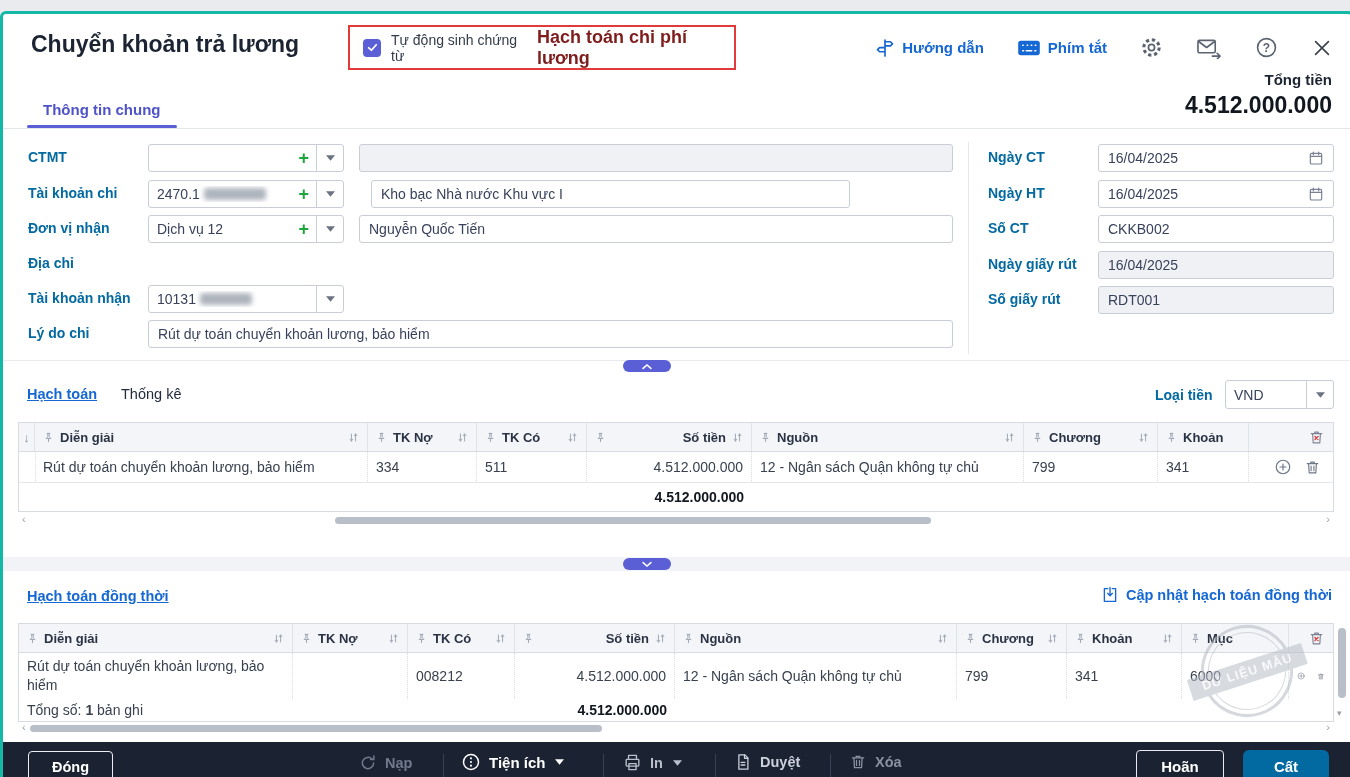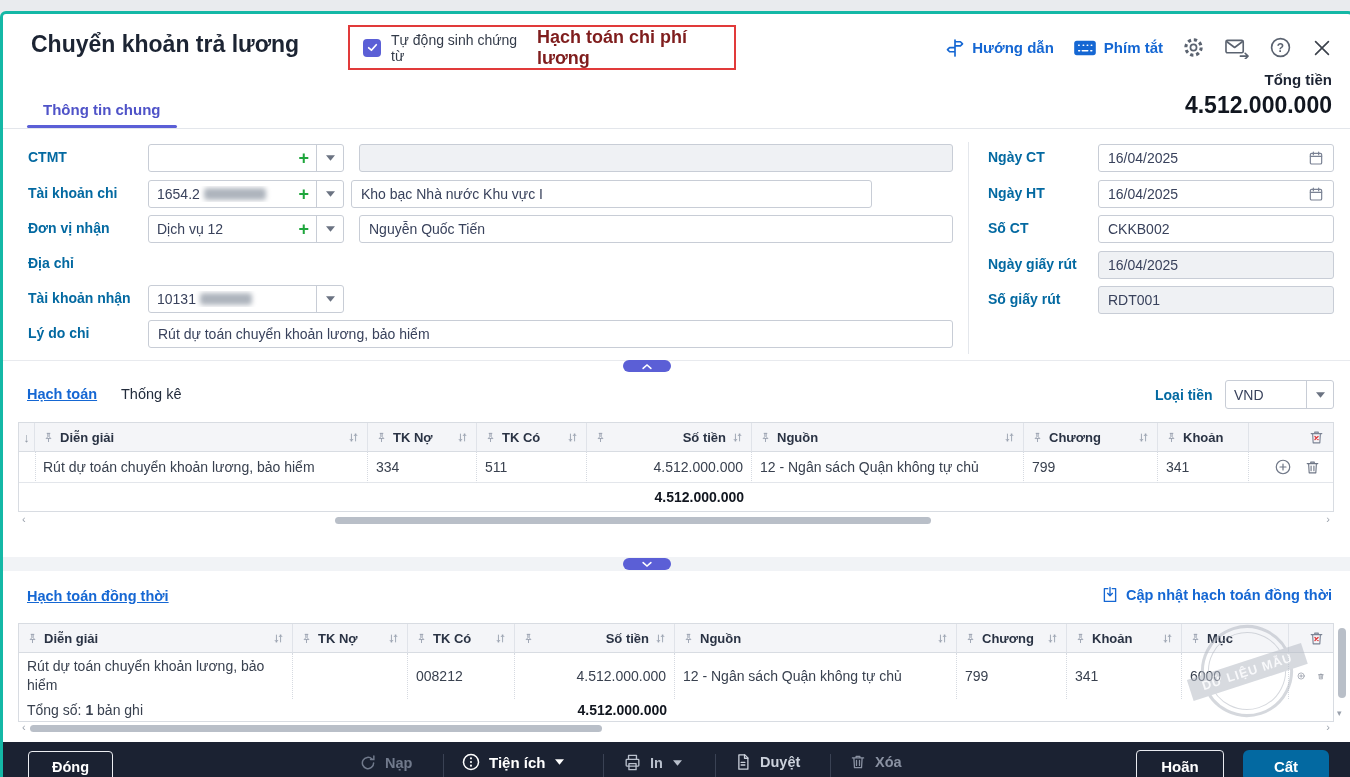--- a/index.html
+++ b/index.html
@@ -7,21 +7,21 @@
        border:3px solid #14b8a6;border-radius:6px;overflow:hidden;
        font-family:"Liberation Sans","DejaVu Sans",sans-serif;color:#1f2736;}
   .abs{position:absolute;}
   
   .title{left:28px;top:17px;font-size:23px;font-weight:700;color:#1c2433;}
   .redbox{left:345px;top:11px;width:388px;height:45px;border:2px solid #e13a3a;
           display:flex;align-items:center;gap:10px;padding-left:13px;box-sizing:border-box;}
   .chk{width:18px;height:18px;border-radius:4px;background:#5b5fd6;display:flex;align-items:center;justify-content:center;flex:0 0 auto;}
   .redbox .lbl{font-size:14px;color:#333b49;}
   .redbox .lblb{font-size:18px;font-weight:700;color:#7f1d1d;}
-  .topicons{top:22px;right:18px;display:flex;align-items:center;gap:19px;}
+  .topicons{top:22px;right:18px;display:flex;align-items:center;gap:33px;}
   .linkitem{display:flex;align-items:center;gap:7px;color:#1567d3;font-size:15px;font-weight:600;cursor:pointer;}
   .gico{color:#5b6370;display:flex;align-items:center;cursor:pointer;}
   .totalblk{right:19px;top:57px;text-align:right;}
   .totalblk .tl{font-size:15px;font-weight:600;color:#1d2433;}
   .totalblk .tv{font-size:23px;font-weight:700;color:#11161f;margin-top:4px;}
   .tab{left:40px;top:87px;font-size:15px;font-weight:700;color:#4f53c8;cursor:pointer;}
   .tabline{left:24px;top:111px;width:150px;height:3px;background:#5b5fd6;border-radius:2px;}
   .hline{left:0;top:114px;width:100%;height:1px;background:#e3e6eb;}
   
   .flabel{font-size:14px;font-weight:700;color:#0369a1;}
@@ -158,31 +158,31 @@
         </svg>
       </span>
   </div>
   <div class="abs inp dis" style="left:356px;top:130px;width:594px">
       <span></span>
     </div>
 
   <div class="abs flabel" style="left:25px;top:171px">Tài khoản chi</div>
   <div class="abs fcombo" style="left:145px;top:166px;width:196px">
     <span class="txt">
-        <span>1654.2</span>
+        <span>2470.1</span>
         <span class="blur" style="width:62px"></span>
       </span>
     <span class="plus">+</span>
     <span class="arrow">
         <svg width="9" height="6" viewBox="0 0 10 6">
           <path d="M0 0l5 6 5-6z" fill="currentColor"></path>
         </svg>
       </span>
   </div>
-  <div class="abs inp" style="left:348px;top:166px;width:521px">
+  <div class="abs inp" style="left:368px;top:166px;width:479px">
       <span>Kho bạc Nhà nước Khu vực I</span>
     </div>
 
   <div class="abs flabel" style="left:25px;top:206px">Đơn vị nhận</div>
   <div class="abs fcombo" style="left:145px;top:201px;width:196px">
     <span class="txt">
         <span>Dịch vụ 12</span>
       </span>
     <span class="plus">+</span>
     <span class="arrow">

